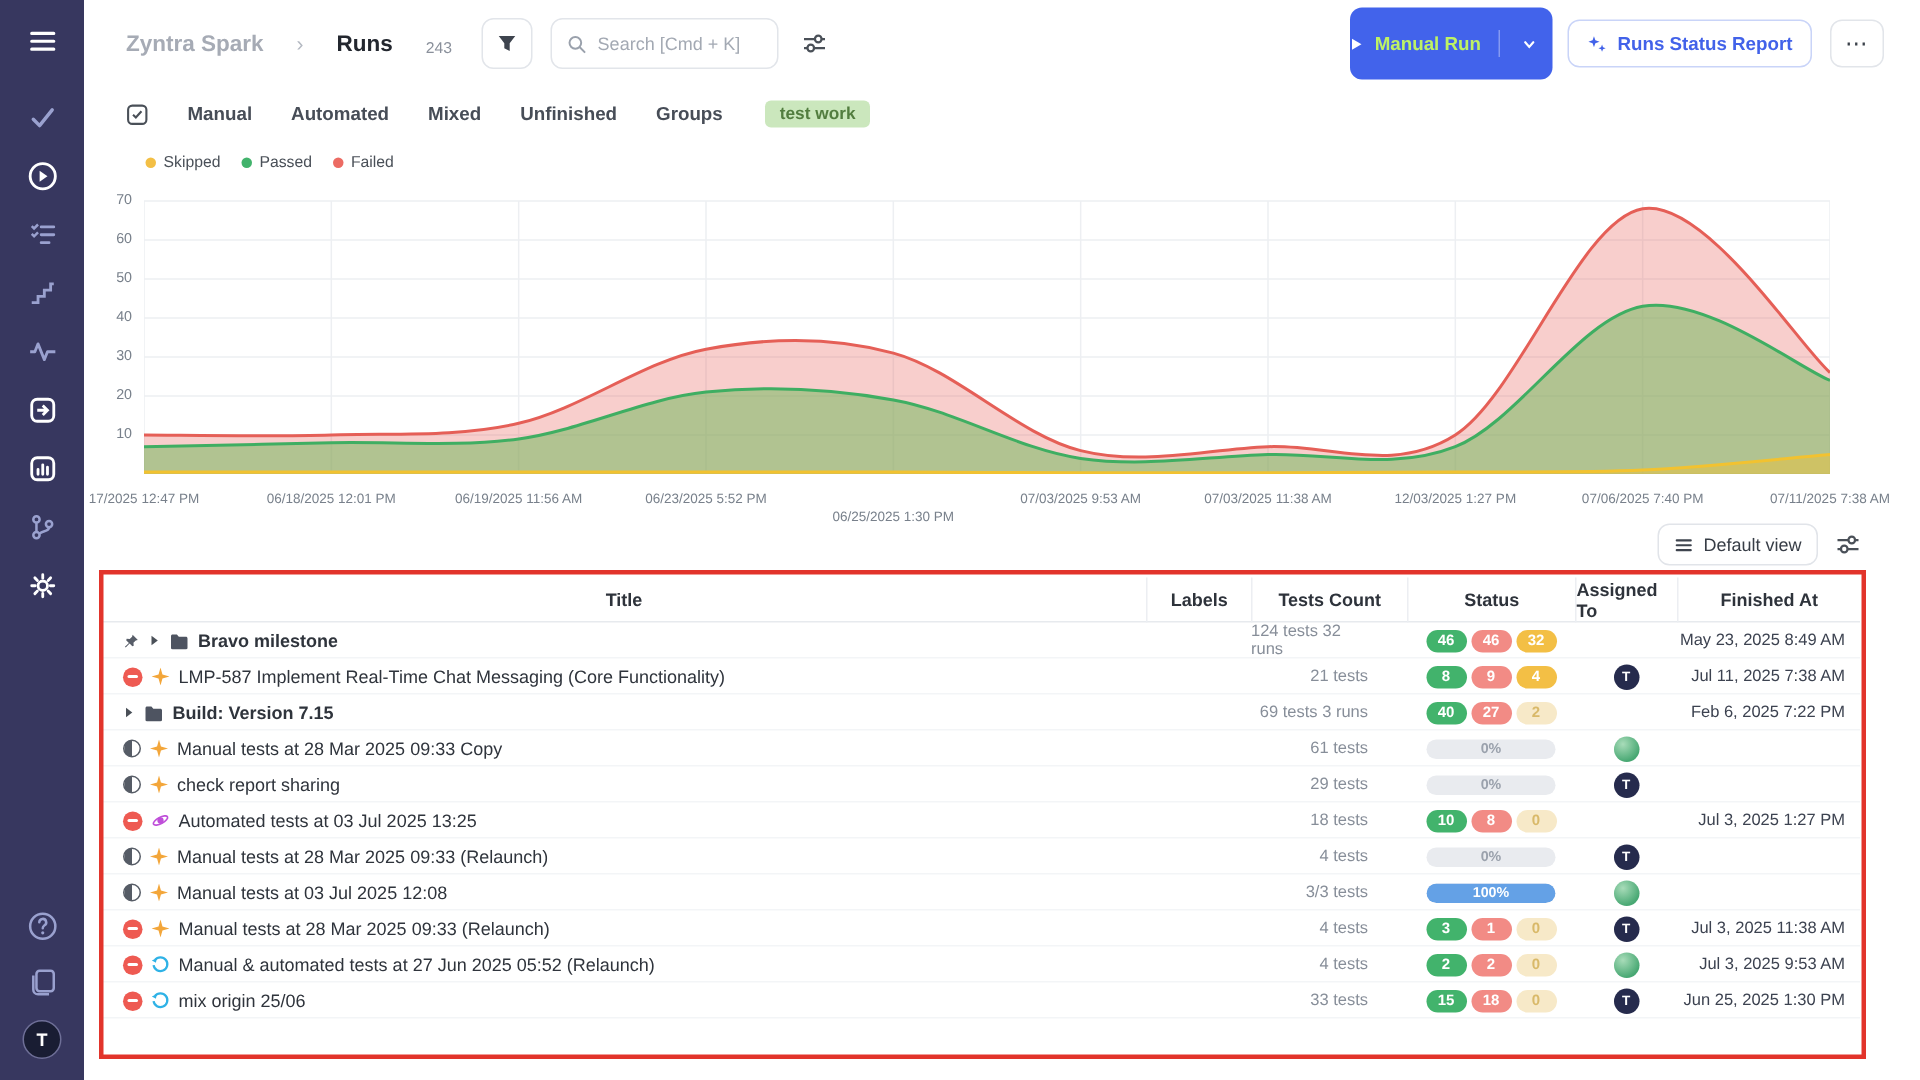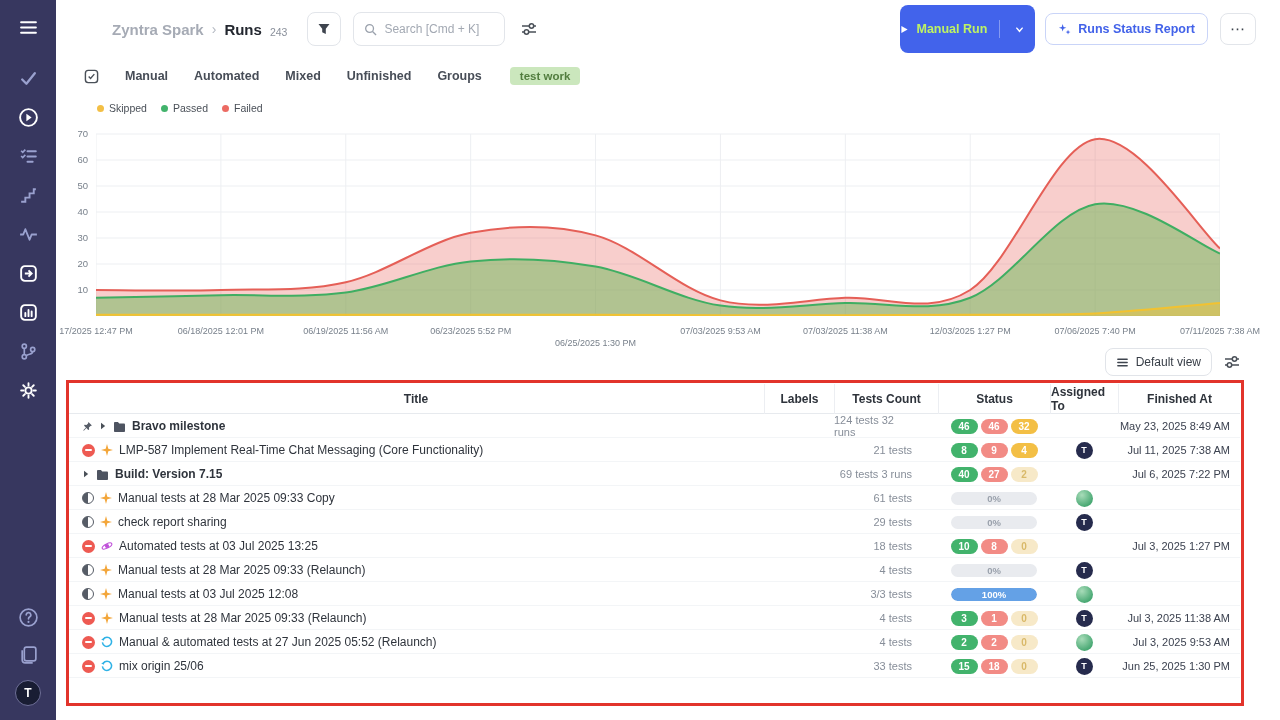--- a/index.html
+++ b/index.html
@@ -19,21 +19,21 @@
   .side-bottom { margin-top:auto; display:flex; flex-direction:column; align-items:center;
     gap:15px; padding-bottom:14px; }
   .s-avatar { width:26px; height:26px; border-radius:50%; background:#191d33; color:#fff;
     font-size:12px; font-weight:700; display:flex; align-items:center; justify-content:center;
     border:1.5px solid #6e6f97; }
 
   
   .content { flex:1; position:relative; }
 
   .topbar { height:58px; display:flex; align-items:center; padding:0 24px 0 28px; }
-  .crumbs { display:flex; align-items:flex-start; gap:8px;margin-left:28px; }
+  .crumbs { display:flex; align-items:flex-start; gap:22px; }
   .crumb-project { font-size:15px; font-weight:600; color:#a6abb5; align-self:center; cursor:pointer; }
   .crumb-sep { font-size:14px; color:#b4b9c2; align-self:center; }
   .crumb-page { font-size:15px; font-weight:700; color:#23272f; align-self:center; }
   .crumb-count { font-size:10.5px; color:#8a909b; margin-top:6px; }
   .icon-btn { width:34px; height:34px; border:1px solid #e2e5ea; border-radius:8px; background:#fff;
     display:flex; align-items:center; justify-content:center; margin-left:20px; cursor:pointer; }
   .search { width:152px; height:34px; border:1px solid #e2e5ea; border-radius:8px; margin-left:12px;
     display:flex; align-items:center; gap:7px; padding:0 10px; cursor:text; }
   .search .ph { font-size:12px; color:#a3a9b3; white-space:nowrap; }
   .plain-icon { margin-left:16px; display:flex; align-items:center; cursor:pointer; }
@@ -428,21 +428,21 @@
               <span class="ttext bold">Build: Version 7.15</span>
             </div>
             <div class="cell"></div>
             <div class="cell tests-cell">69 tests 3 runs</div>
             <div class="cell status-cell">
               <span class="pill p">40</span>
               <span class="pill f">27</span>
               <span class="pill s muted">2</span>
             </div>
             <div class="cell assignee-cell"></div>
-            <div class="cell date-cell">Jul 6, 2025 7:22 PM</div>
+            <div class="cell date-cell">Feb 6, 2025 7:22 PM</div>
           </div>
           <div class="trow">
             <div class="cell title-cell">
               <span class="state-progress"></span>
               <span class="ricon">
                 <svg viewBox="0 0 12 12" width="12" height="12">
                   <path d="M6 0l1.3 4.7L12 6 7.3 7.3 6 12 4.7 7.3 0 6l4.7-1.3z" fill="#f3a63a"></path>
                 </svg>
               </span>
               <span class="ttext">Manual tests at 28 Mar 2025 09:33 Copy</span>

